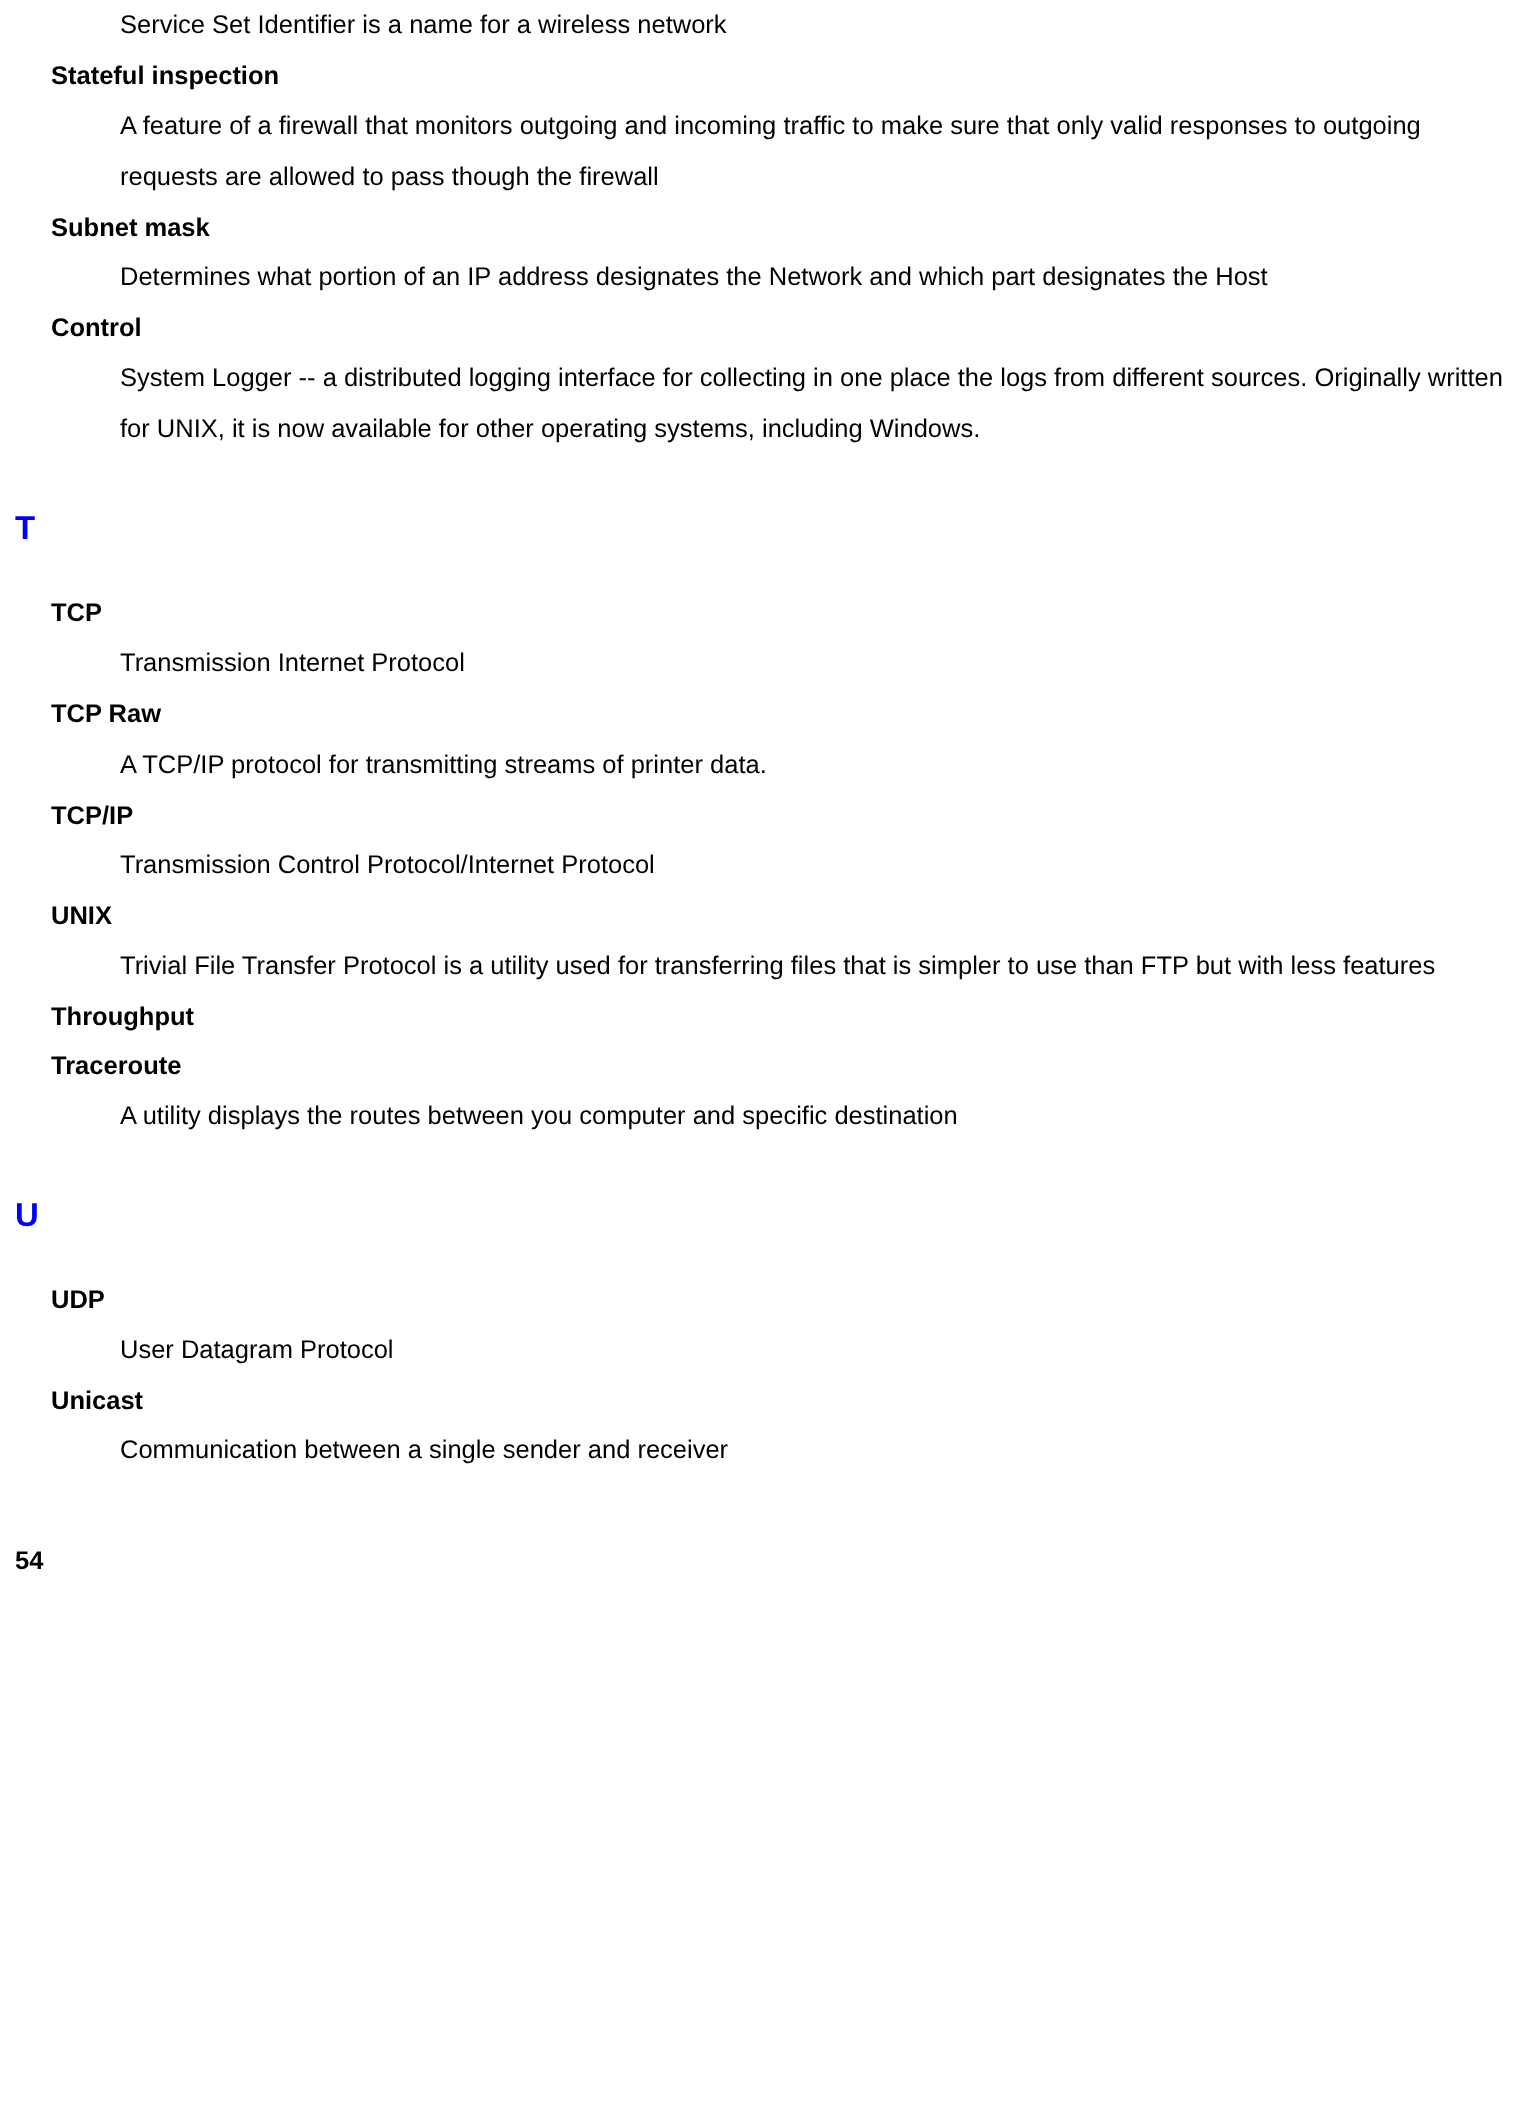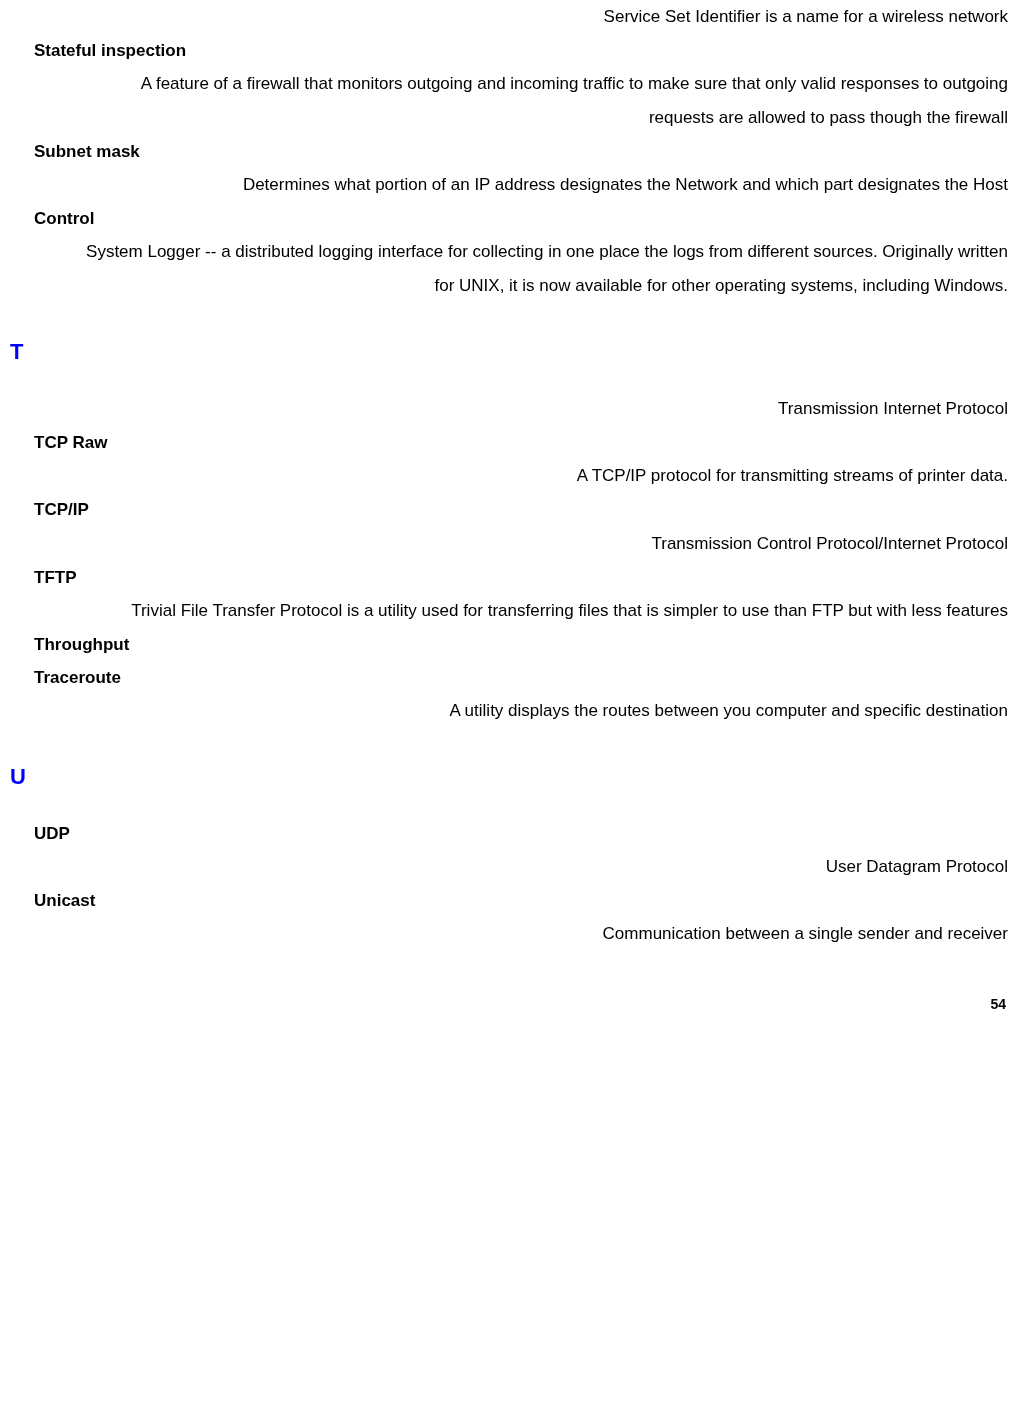--- a/index.html
+++ b/index.html
@@ -6,39 +6,38 @@
     font-family: Arial, Helvetica, sans-serif;
     font-size: 17px;
     color: #000;
     margin: 0;
     padding: 0 18px 0 10px;
     width: 1026px;
     box-sizing: border-box;
     line-height: 1.95;
   }
   .indent1 { margin-left: 24px; }
-  .indent2 { margin-left: 70px; text-align: right; }
+  .indent2 { margin-left: 70px; }
   .term {
     font-weight: bold;
   }
   .section-letter {
     color: #0000ff;
     font-weight: bold;
     font-size: 22px;
     margin-left: 0px;
     margin-top: 28px;
     margin-bottom: 18px;
   }
   .def {
     line-height: 2.0;
   }
   .page-num {
-    text-align: right;
     font-weight: bold;
-    font-size: 14px;
+    font-size: 17px;
     margin-top: 40px;
     padding-right: 2px;
   }
   .entry { }
   .top-gap { height: 0px; }
 </style>
 </head>
 <body>
 
 <div class="top-gap"></div>
@@ -55,32 +54,33 @@
   <div class="indent2 def">Determines what portion of an IP address designates the Network and which part designates the Host</div>
 </div>
 <div class="entry">
   <div class="indent1 term">Control</div>
   <div class="indent2 def">System Logger -- a distributed logging interface for collecting in one place the logs from different sources. Originally written for UNIX, it is now available for other operating systems, including Windows.</div>
 </div>
 
 <div class="section-letter">T</div>
 
 <div class="entry">
+  <div class="indent1 term">TCP</div>
   <div class="indent2 def">Transmission Internet Protocol</div>
 </div>
 <div class="entry">
   <div class="indent1 term">TCP Raw</div>
   <div class="indent2 def">A TCP/IP protocol for transmitting streams of printer data.</div>
 </div>
 <div class="entry">
   <div class="indent1 term">TCP/IP</div>
   <div class="indent2 def">Transmission Control Protocol/Internet Protocol</div>
 </div>
 <div class="entry">
-  <div class="indent1 term">TFTP</div>
+  <div class="indent1 term">UNIX</div>
   <div class="indent2 def">Trivial File Transfer Protocol is a utility used for transferring files that is simpler to use than FTP but with less features</div>
 </div>
 <div class="entry">
   <div class="indent1 term">Throughput</div>
 </div>
 <div class="entry">
   <div class="indent1 term">Traceroute</div>
   <div class="indent2 def">A utility displays the routes between you computer and specific destination</div>
 </div>
 

